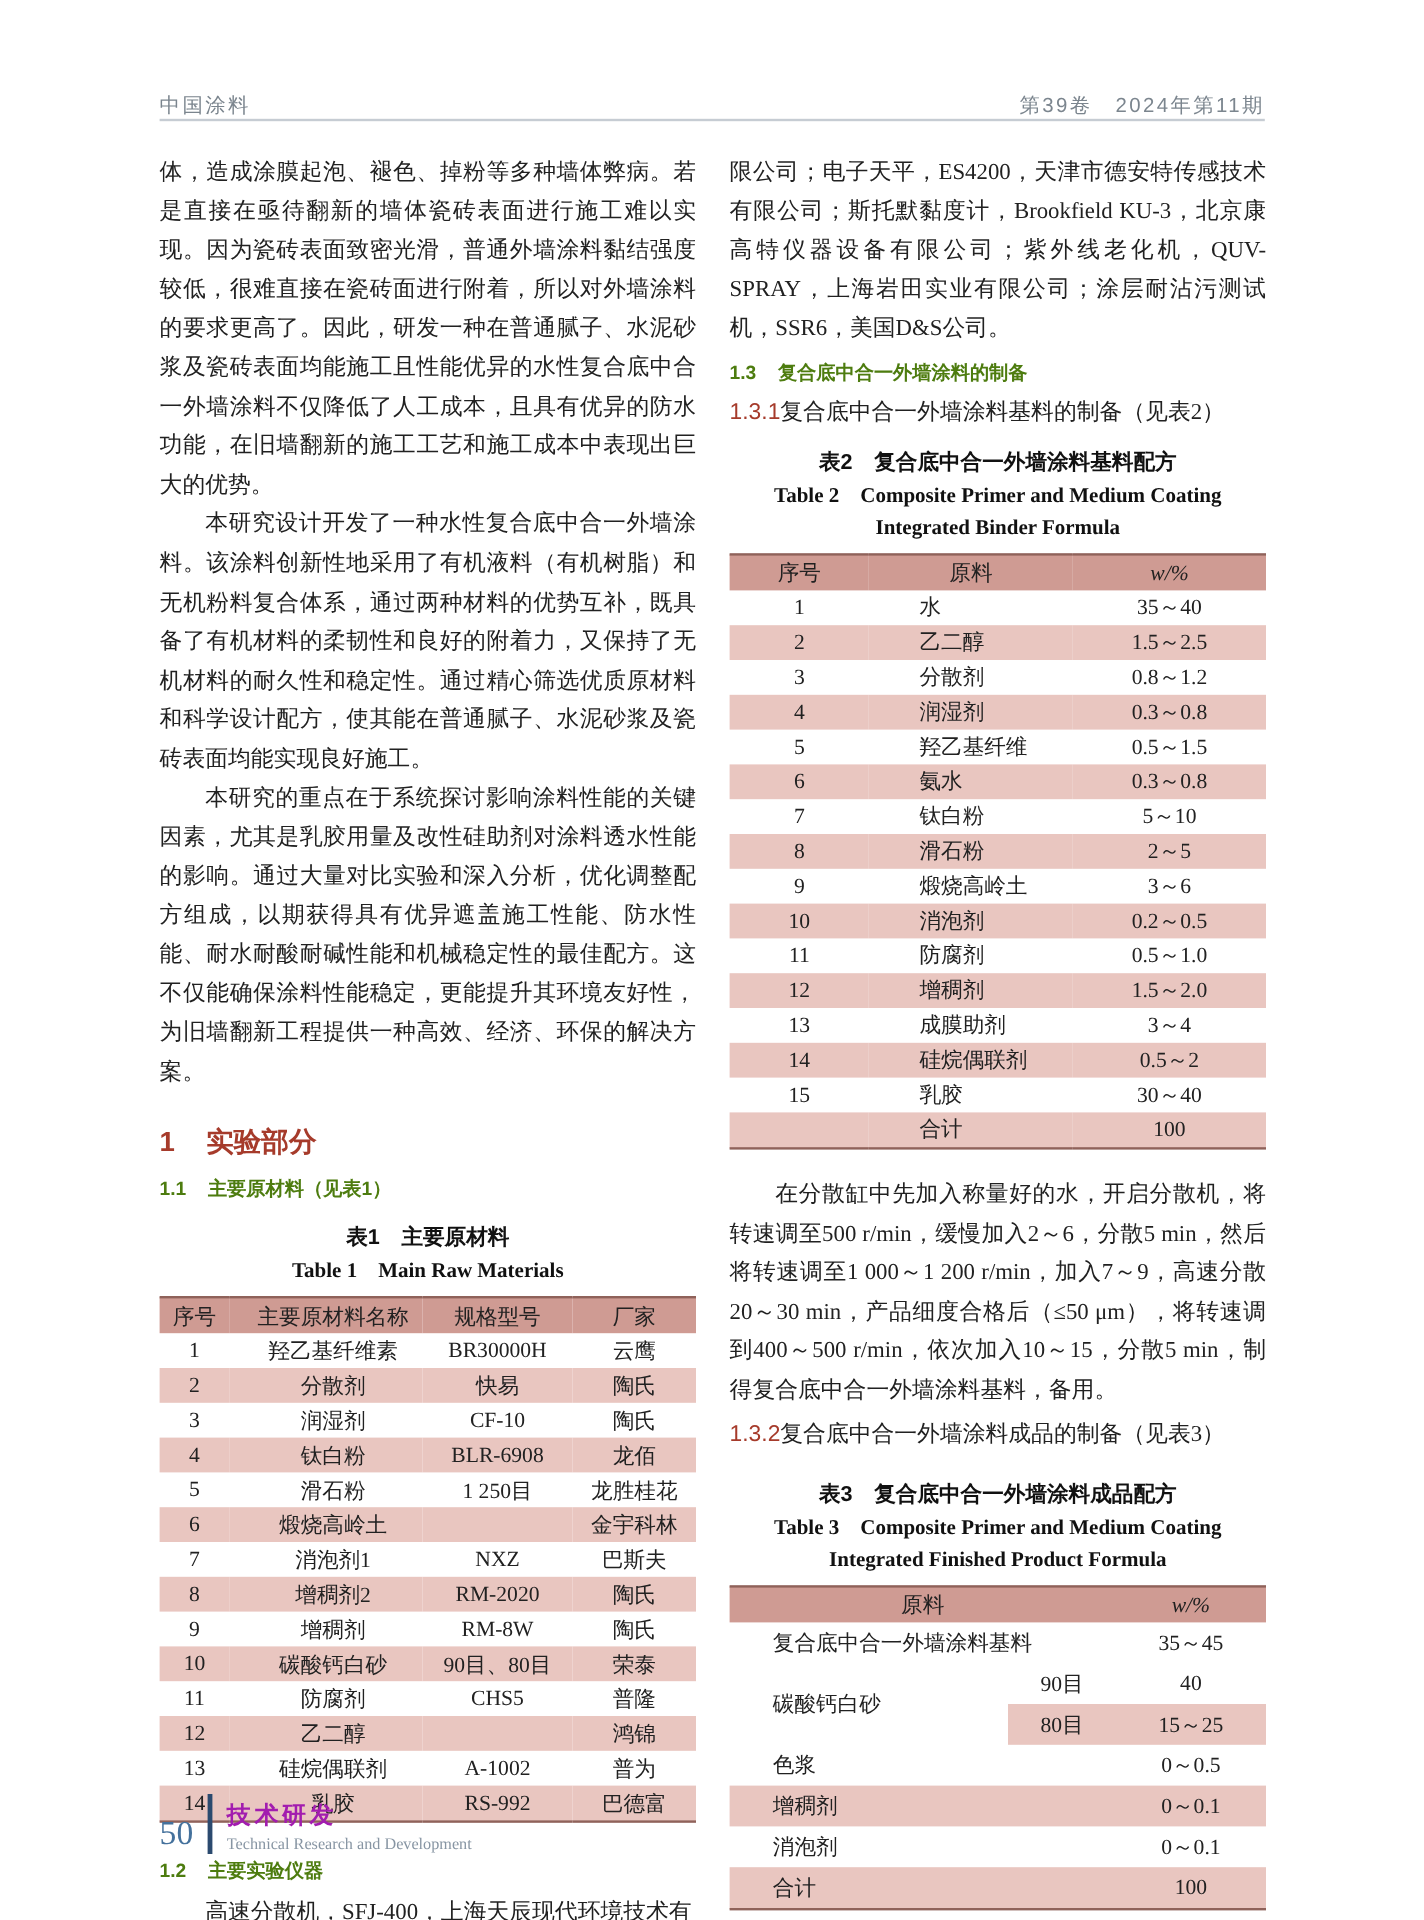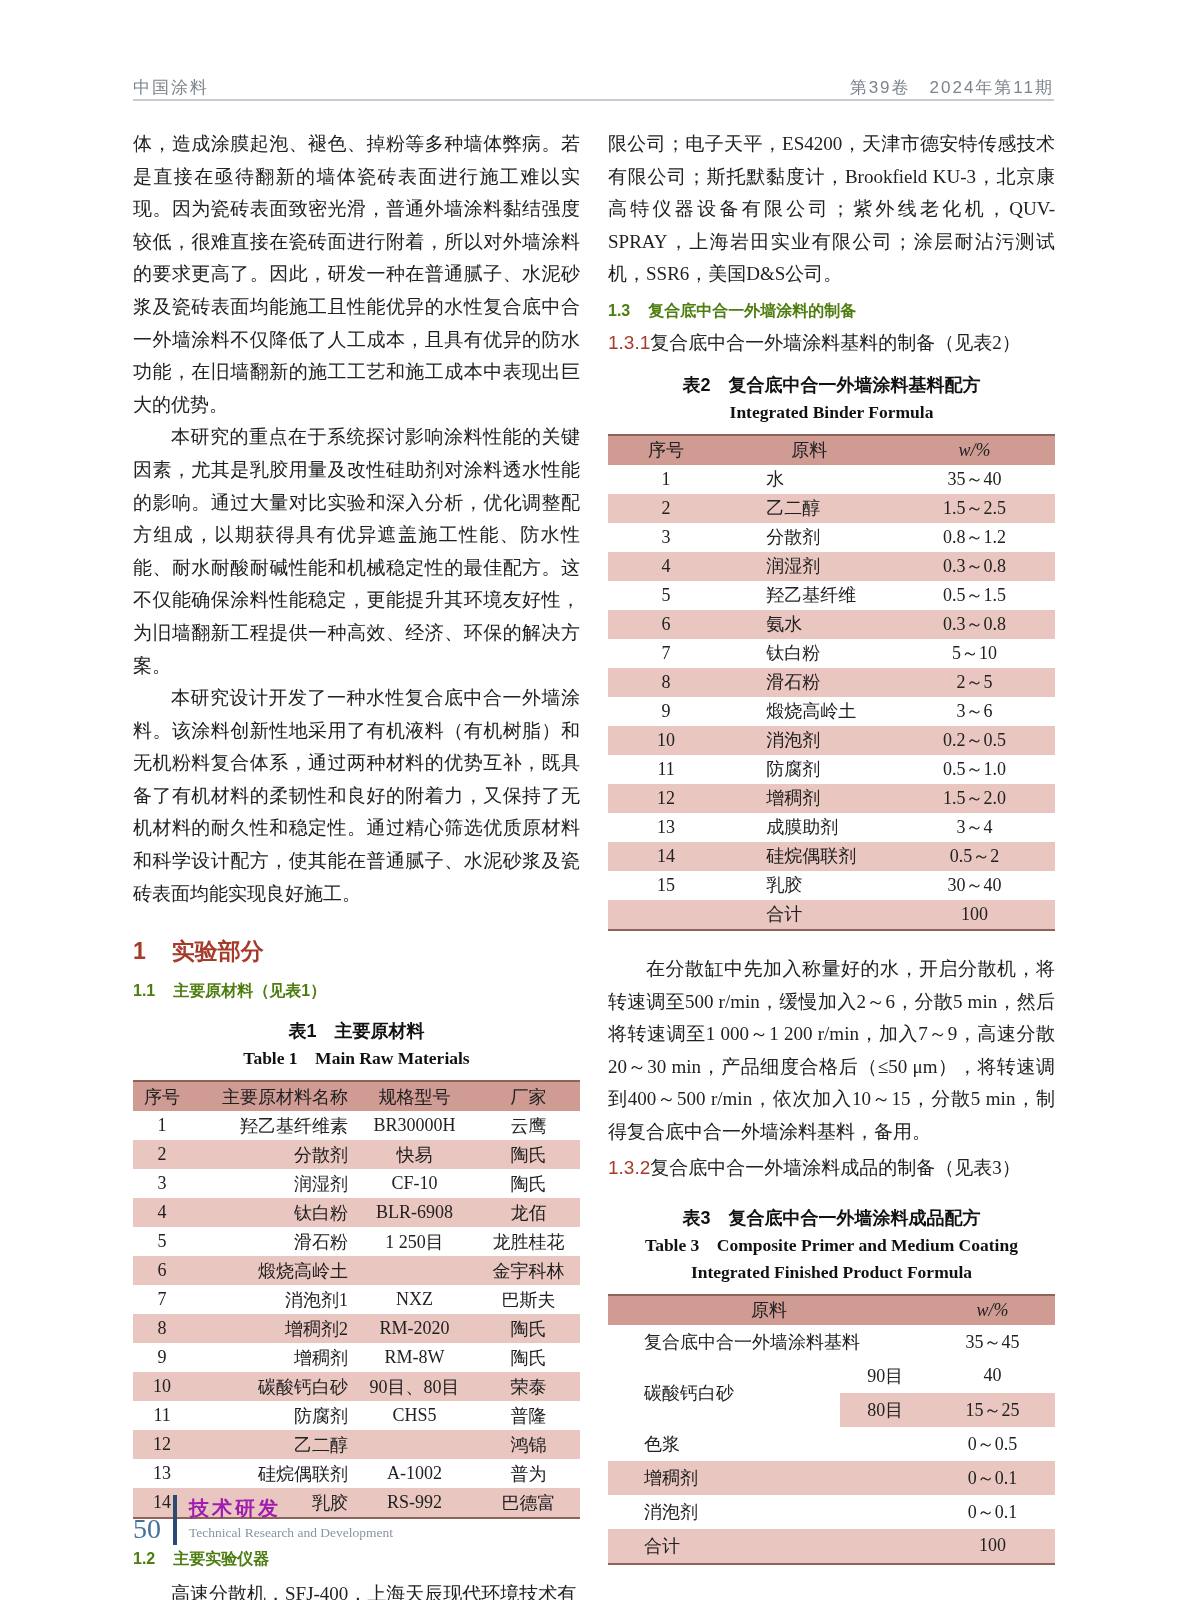--- a/index.html
+++ b/index.html
@@ -67,42 +67,42 @@
     width:100%; border-collapse:collapse; font-size:18px;
     border-top:2px solid #8f625a; border-bottom:2px solid #8f625a;
   }
   th, td { padding:2px 4px; height:25px; text-align:center; font-weight:normal; }
   thead th { background:#cf9b93; }
   tbody tr:nth-child(even) td { background:#e9c6c0; }
   .ital { font-style:italic; }
 
   
   .t1 td:nth-child(1), .t1 th:nth-child(1) { width:13%; }
-  .t1 td:nth-child(2), .t1 th:nth-child(2) { width:36%; text-align:right; padding-left:16px; }
+  .t1 td:nth-child(2), .t1 th:nth-child(2) { width:36%; text-align:center; padding-left:16px; }
   .t1 td:nth-child(3), .t1 th:nth-child(3) { width:28%; }
   .t1 td:nth-child(4), .t1 th:nth-child(4) { width:23%; }
 
   
   .t2 td:nth-child(1), .t2 th:nth-child(1) { width:26%; }
   .t2 td:nth-child(2) { width:38%; text-align:left; padding-left:42px; }
   .t2 th:nth-child(2) { width:38%; text-align:center; }
   .t2 td:nth-child(3), .t2 th:nth-child(3) { width:36%; }
 
   
   .t3 .cname { text-align:left; padding-left:36px; }
   .t3 .cmesh { width:20%; }
   .t3 .cval  { width:28%; }
   .t3 tbody tr:nth-child(even) td { background:transparent; } 
   .t3 tr.pink td { background:#e9c6c0; }
   .t3 td { height:30px; }
 
   
   .footer {
     position:absolute; left:133px; top:1495px;
-    display:flex; align-items:flex-start;
+    display:flex; align-items:flex-end;
   }
   .footer .pageno {
     font-size:28px; color:#44719c; margin-right:12px;
     align-self:flex-end;
   }
   .footer .vbar { width:4px; height:50px; background:#2b4a6f; margin-right:12px; }
   .footer .sec-zh {
     font-size:20px; font-weight:bold; color:#a21caf; letter-spacing:3px;
     font-family:"Liberation Sans","DejaVu Sans",sans-serif;
   }
@@ -113,22 +113,22 @@
 
 <div class="page">
 
   <div class="runhead">
     <span>中国涂料</span>
     <span>第39卷　2024年第11期</span>
   </div>
 
   <div class="col col-left">
     <p>体，造成涂膜起泡、褪色、掉粉等多种墙体弊病。若是直接在亟待翻新的墙体瓷砖表面进行施工难以实现。因为瓷砖表面致密光滑，普通外墙涂料黏结强度较低，很难直接在瓷砖面进行附着，所以对外墙涂料的要求更高了。因此，研发一种在普通腻子、水泥砂浆及瓷砖表面均能施工且性能优异的水性复合底中合一外墙涂料不仅降低了人工成本，且具有优异的防水功能，在旧墙翻新的施工工艺和施工成本中表现出巨大的优势。</p>
+    <p class="indent">本研究设计开发了一种水性复合底中合一外墙涂料。该涂料创新性地采用了有机液料（有机树脂）和无机粉料复合体系，通过两种材料的优势互补，既具备了有机材料的柔韧性和良好的附着力，又保持了无机材料的耐久性和稳定性。通过精心筛选优质原材料和科学设计配方，使其能在普通腻子、水泥砂浆及瓷砖表面均能实现良好施工。</p>
     <p class="indent">本研究的重点在于系统探讨影响涂料性能的关键因素，尤其是乳胶用量及改性硅助剂对涂料透水性能的影响。通过大量对比实验和深入分析，优化调整配方组成，以期获得具有优异遮盖施工性能、防水性能、耐水耐酸耐碱性能和机械稳定性的最佳配方。这不仅能确保涂料性能稳定，更能提升其环境友好性，为旧墙翻新工程提供一种高效、经济、环保的解决方案。</p>
-    <p class="indent">本研究设计开发了一种水性复合底中合一外墙涂料。该涂料创新性地采用了有机液料（有机树脂）和无机粉料复合体系，通过两种材料的优势互补，既具备了有机材料的柔韧性和良好的附着力，又保持了无机材料的耐久性和稳定性。通过精心筛选优质原材料和科学设计配方，使其能在普通腻子、水泥砂浆及瓷砖表面均能实现良好施工。</p>
 
     <div class="h-main">
       <span class="num">1</span><span>实验部分</span>
     </div>
 
     <div class="h-sub">
       <span class="num">1.1</span><span>主要原材料（见表1）</span>
     </div>
 
     <div class="tcap">
@@ -246,20 +246,21 @@
     <div class="h-sub" style="margin-top:10px;">
       <span class="num">1.3</span><span>复合底中合一外墙涂料的制备</span>
     </div>
 
     <div class="h-sub3">
       <span class="num">1.3.1</span><span class="ttl">复合底中合一外墙涂料基料的制备（见表2）</span>
     </div>
 
     <div class="tcap">
       <span class="zh">表2　复合底中合一外墙涂料基料配方</span>
+      <span class="en">Table 2　Composite Primer and Medium Coating</span>
       <span class="en">Integrated Binder Formula</span>
     </div>
 
     <table class="t2">
       <thead>
         <tr>
           <th>序号</th>
           <th>原料</th>
           <th class="ital">w/%</th>
         </tr>

